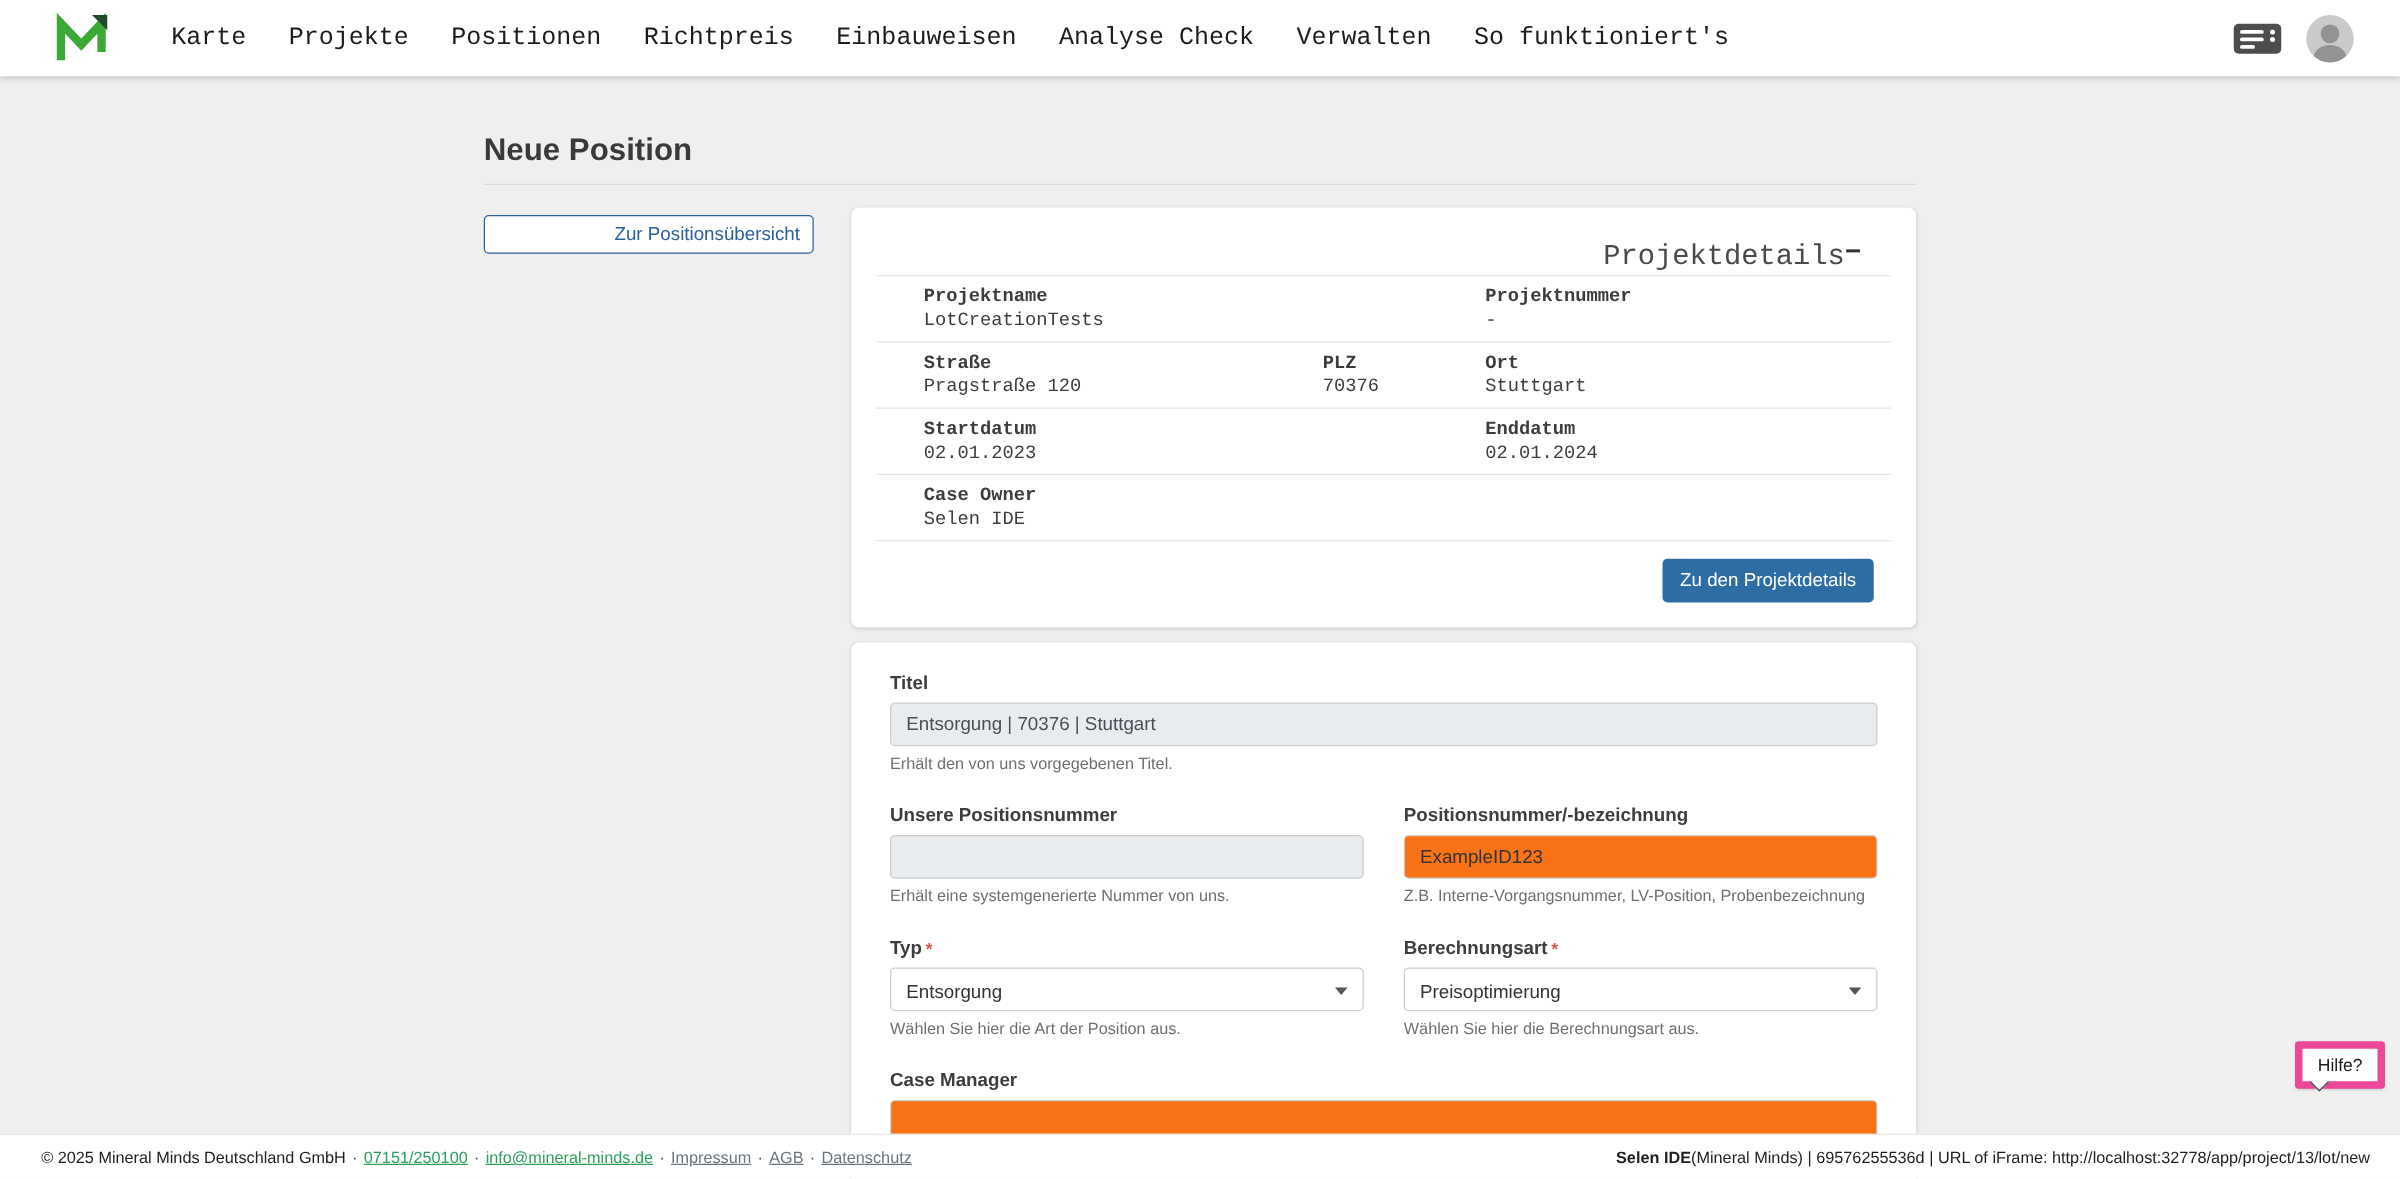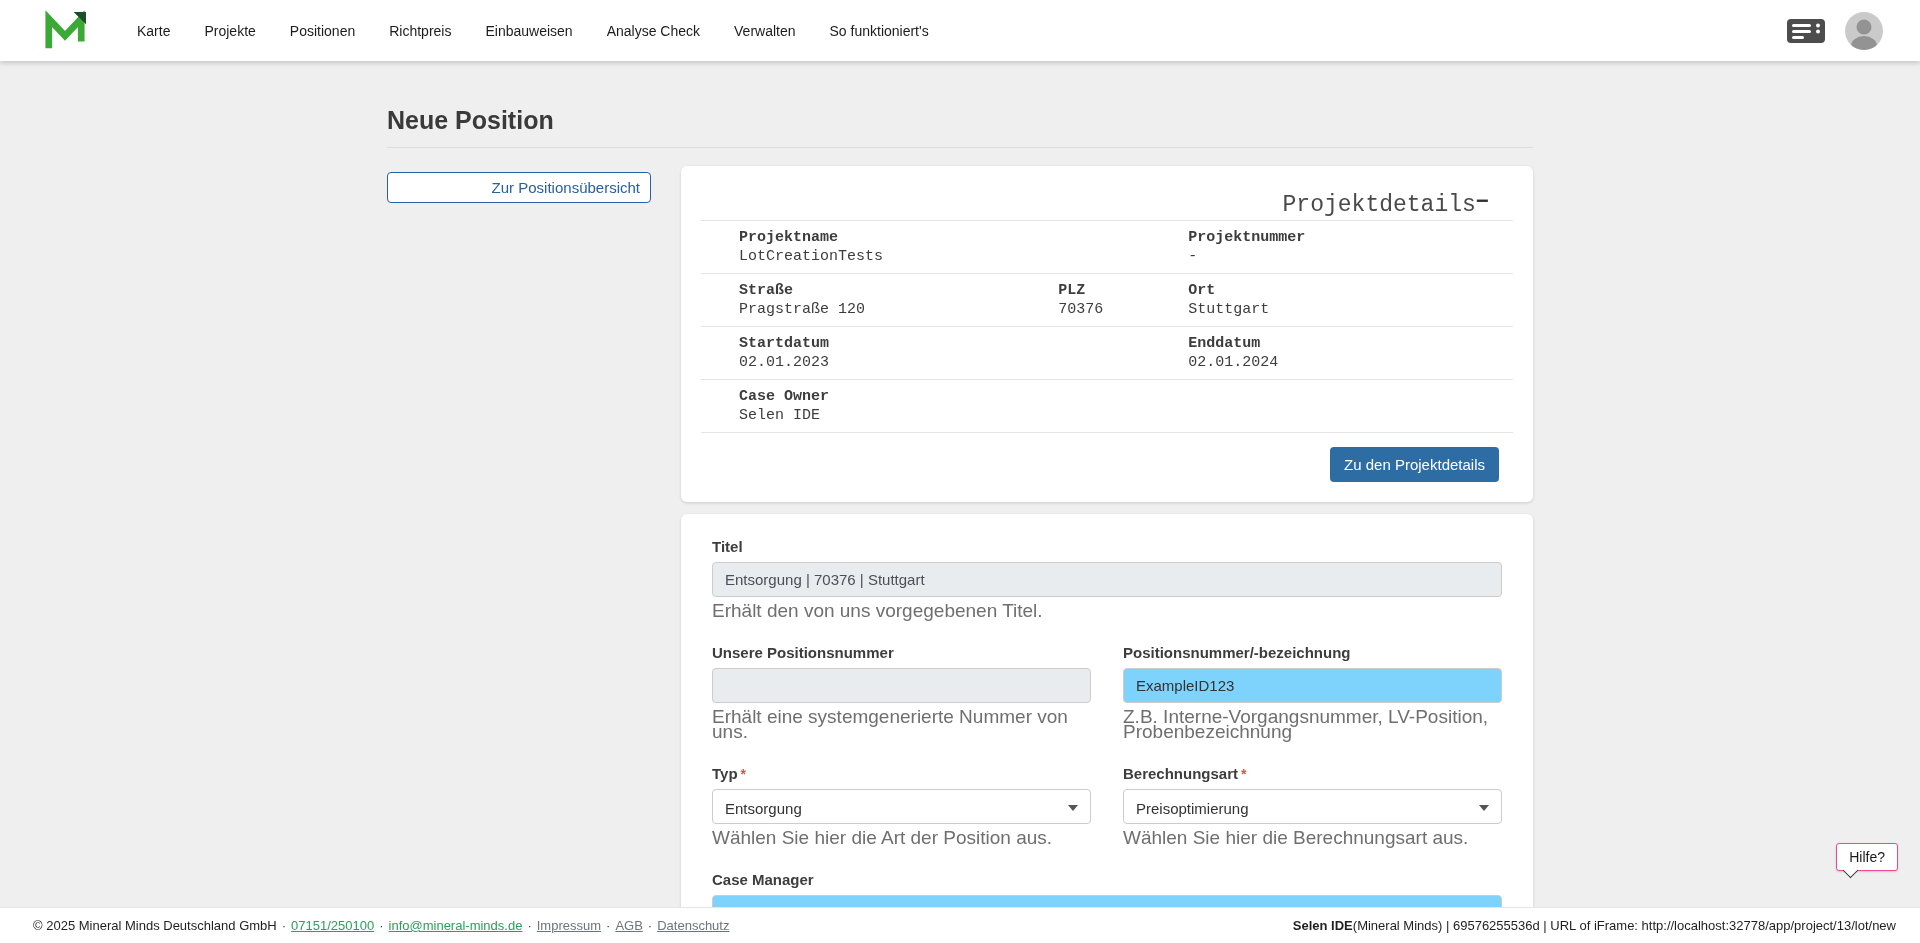--- a/index.html
+++ b/index.html
@@ -15,22 +15,22 @@
   .navbar {
     position:relative; z-index:40;
     height:61px; background:#ffffff;
     box-shadow:0 2px 5px rgba(0,0,0,.18);
     display:flex; align-items:center;
     padding:0 36px 0 44px;
   }
   .logo { width:42px; height:42px; margin-right:34px; cursor:pointer; display:flex; align-items:center; }
   .nav-items { display:flex; align-items:center; height:100%; }
   .nav-item {
-    padding:0 17px; font-size:14px; color:#1c1c1c; cursor:pointer;
-    height:100%; display:flex; align-items:center; white-space:nowrap;
+    padding:0 17px; font-size:20px; color:#1c1c1c; cursor:pointer;
+    height:100%; display:flex; align-items:center; white-space:nowrap;font-family:Liberation Mono, monospace;
   }
   .nav-right { margin-left:auto; display:flex; align-items:center; gap:18px; }
   .nav-icon { cursor:pointer; display:flex; align-items:center; }
   .avatar { width:40px; height:40px; border-radius:50%; overflow:hidden; cursor:pointer; display:flex; }
 
   
   .main { position:absolute; top:61px; left:0; right:0; bottom:0; overflow:hidden; }
   .container { width:1146px; margin:0 auto; padding-top:44px; }
   .page-title { font-size:25px; line-height:30px; font-weight:700; color:#3a3a3a; }
   .title-rule { border:none; border-top:1px solid #dcdcdc; margin:12px 0 18px; }
@@ -73,43 +73,43 @@
   }
 
   
   .card-form { padding:24px 31px 60px; }
   .form-section { margin-top:26px; }
   .form-section:first-child { margin-top:0; }
   .form-label { display:block; font-size:15px; line-height:18px; font-weight:700; color:#3d3d3d; margin-bottom:6px; }
   .req { color:#d9534f; margin-left:3px; font-size:14px; vertical-align:top; }
   .input {
     width:100%; height:35px; border:1px solid #cccccc; border-radius:4px;
-    padding:0 12px; font-size:15px; color:#333; background:#7dd3fc;
+    padding:0 12px; font-size:15px; color:#333; background:#f97316;
     font-family:inherit;
   }
   .input:disabled { background:#e9ecef; color:#495057; }
-  .help { font-size:19px; line-height:15px; color:#6f6f6f; margin-top:6px; }
+  .help { font-size:13px; line-height:15px; color:#6f6f6f; margin-top:6px; }
   .grid-2 { display:flex; gap:32px; }
   .grid-2 > .col { flex:1; min-width:0; }
   .select {
     position:relative; height:35px; border:1px solid #cccccc; border-radius:4px;
     background:#fff; display:flex; align-items:center; padding:4px 28px 0 12px;
     font-size:15px; color:#333; cursor:pointer;
   }
   .caret {
     position:absolute; right:12px; top:50%; margin-top:-2px;
     width:0; height:0;
     border-left:5px solid transparent; border-right:5px solid transparent;
     border-top:6px solid #555;
   }
 
   
   .help-bubble {
-    position:absolute; right:22px; bottom:72px; z-index:50;
-    background:#fff; border:1px solid #ec4899; border-radius:3px;
+    position:absolute; right:12px; bottom:72px; z-index:50;
+    background:#fff; border:6px solid #ec4899; border-radius:3px;
     padding:5px 12px; font-size:14px; color:#1a1a1a; cursor:pointer;
     box-shadow:0 1px 2px rgba(0,0,0,.15);
   }
   .help-bubble::after {
     content:""; position:absolute; left:8px; bottom:-6px;
     width:10px; height:10px; background:#fff;
     border-right:1px solid #3c3c3c; border-bottom:1px solid #3c3c3c;
     transform:rotate(45deg);
   }
 

